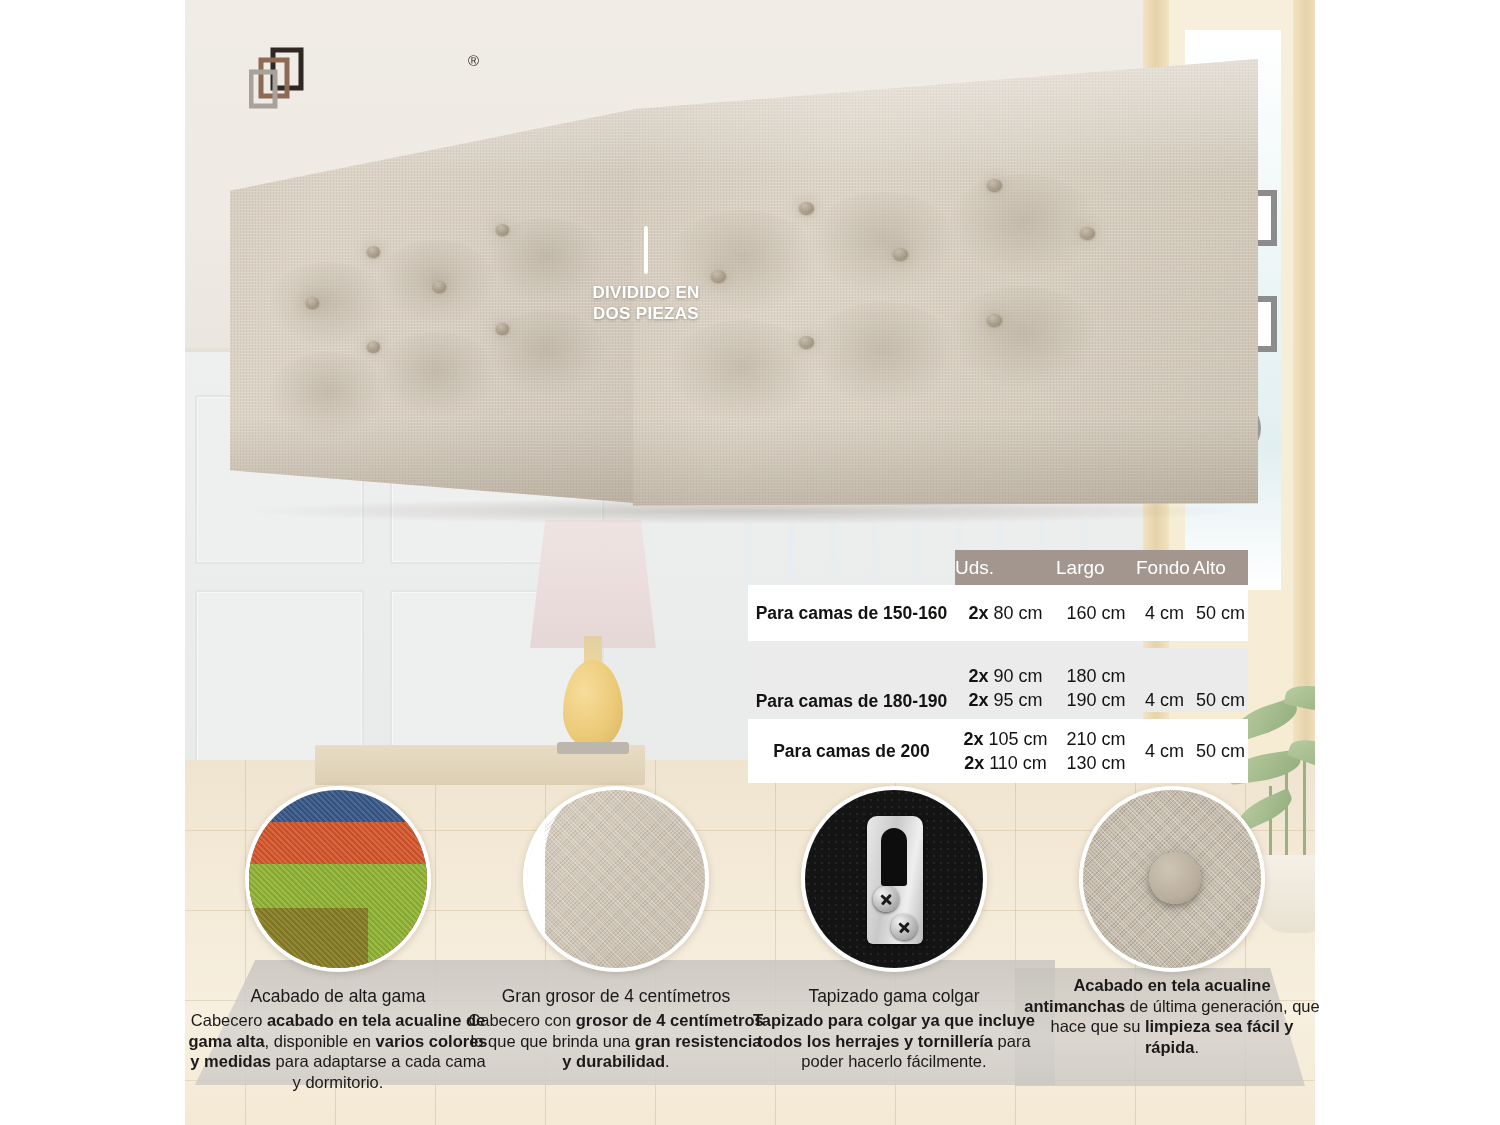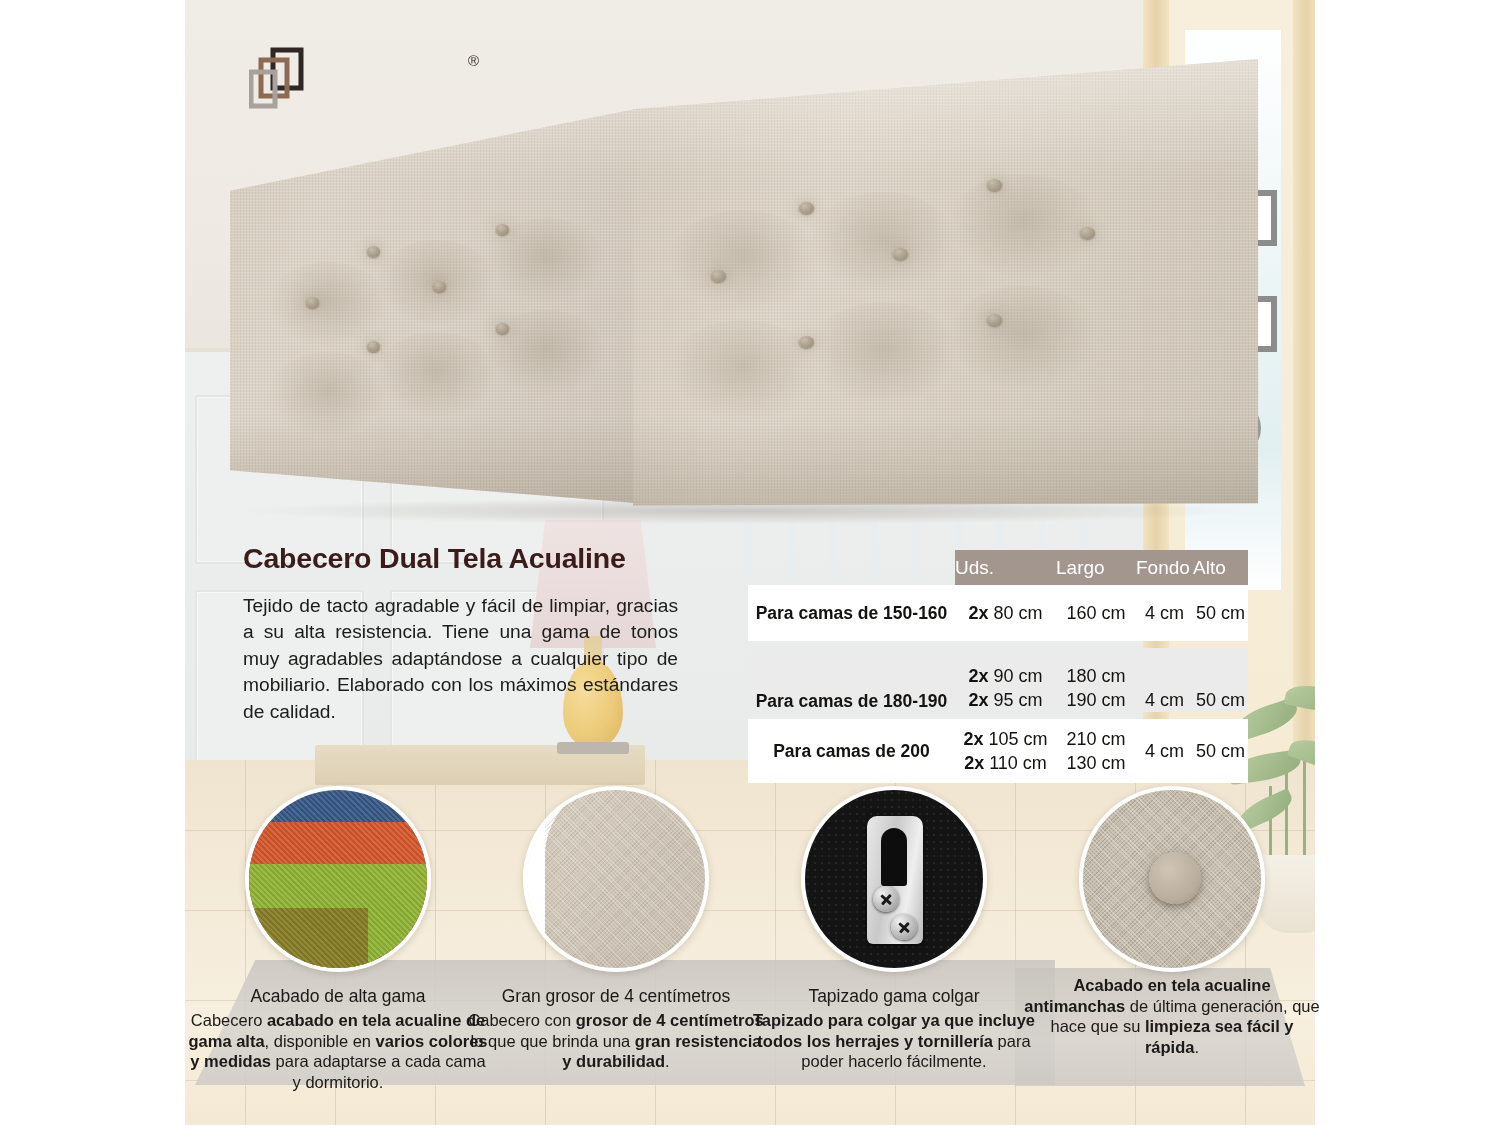--- a/index.html
+++ b/index.html
@@ -299,23 +299,36 @@
 
     <div class="btn" style="left:571px;top:150px;width:15px;height:12px;"></div>
     <div class="btn" style="left:759px;top:127px;width:15px;height:12px;"></div>
     <div class="btn" style="left:483px;top:218px;width:15px;height:12px;"></div>
     <div class="btn" style="left:665px;top:196px;width:15px;height:12px;"></div>
     <div class="btn" style="left:852px;top:175px;width:15px;height:12px;"></div>
     <div class="btn" style="left:571px;top:284px;width:15px;height:12px;"></div>
     <div class="btn" style="left:759px;top:262px;width:15px;height:12px;"></div>
   </div>
 
-
-  <div class="title">Cabecero Dual Tela Acualine</div>
-  <div class="desc">Tejido de tacto agradable y fácil de limpiar, gracias a su alta resistencia. Tiene una gama de tonos muy agradables adaptándose a cualquier tipo de mobiliario. Elaborado con los máximos estándares de calidad.</div>
+  <div class="divider-wrap">
+    <div class="arrows">
+      <svg class="arrow-svg ar ar-l" width="34" height="36" viewBox="0 0 34 36">
+        <polyline points="26,4 7,18 26,32" fill="none" stroke="#ffffff" stroke-width="7" stroke-linecap="round" stroke-linejoin="round"></polyline>
+      </svg>
+      <div class="vbar"></div>
+      <svg class="arrow-svg ar ar-r" width="34" height="36" viewBox="0 0 34 36">
+        <polyline points="8,4 27,18 8,32" fill="none" stroke="#ffffff" stroke-width="7" stroke-linecap="round" stroke-linejoin="round"></polyline>
+      </svg>
+    </div>
+    <div class="divider-text">
+      <div>DIVIDIDO EN</div>
+      <div>DOS PIEZAS</div>
+    </div>
+  </div>
+
 
   <div class="table">
     <div class="thead">
       <div class="th c1">Uds.</div>
       <div class="th c2">Largo</div>
       <div class="th c3">Fondo</div>
       <div class="th c4">Alto</div>
     </div>
     <div id="table-body">
         <div class="tr" style="height: 56px;">

